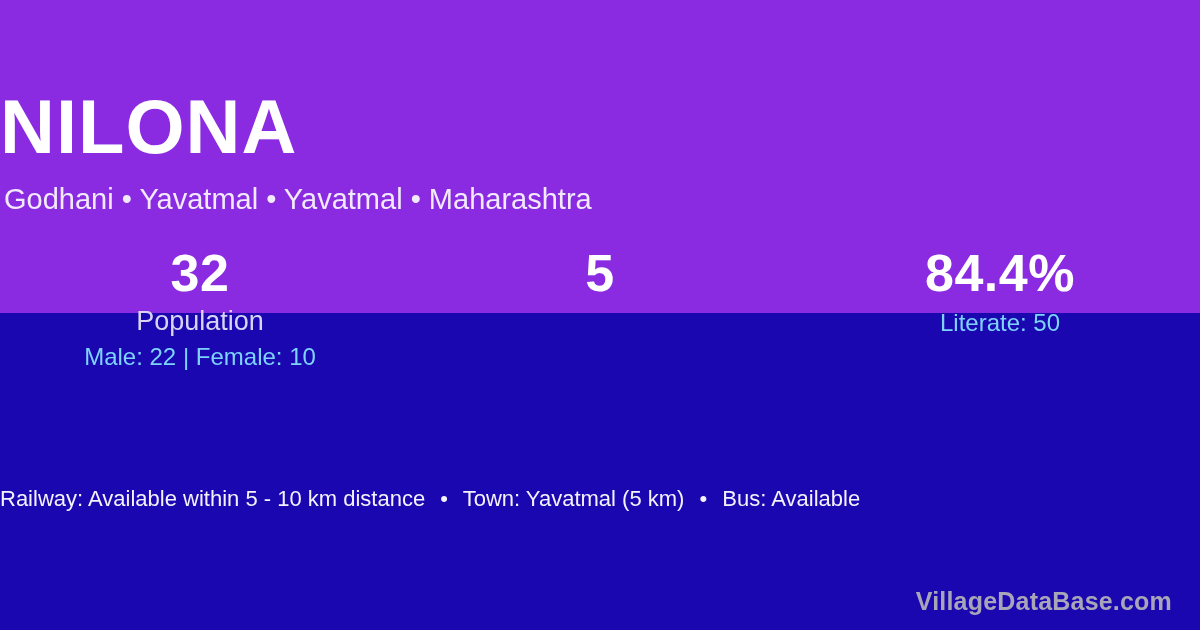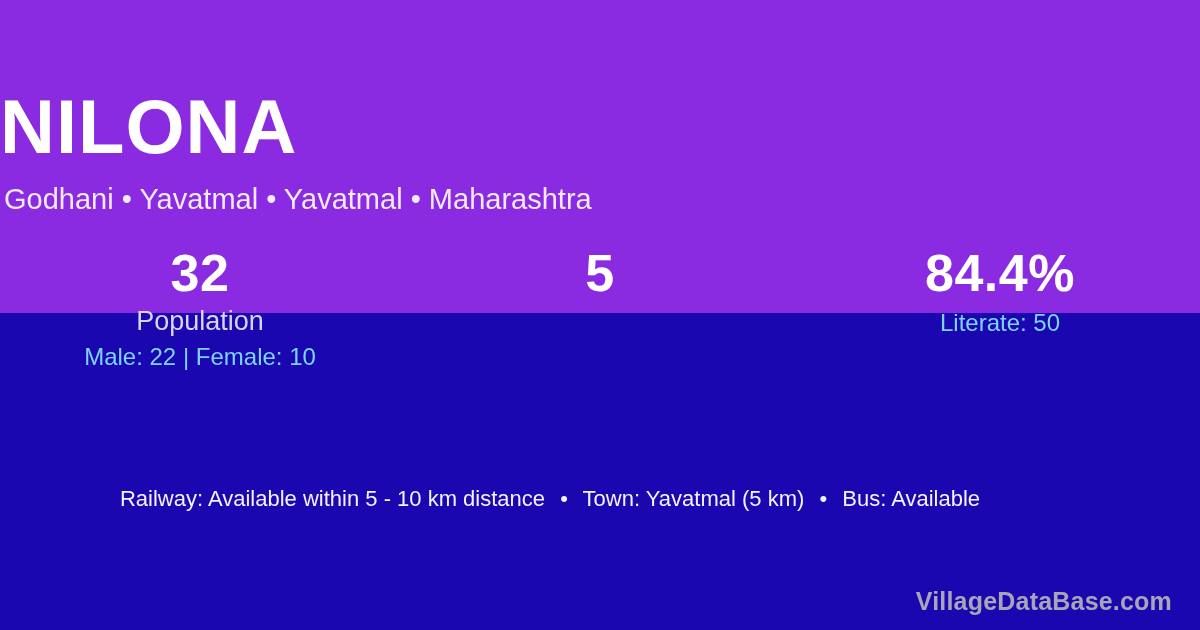--- a/index.html
+++ b/index.html
@@ -108,21 +108,21 @@
     font-weight: normal;
     color: #7dd3fc;
   }
 
   
   .amenities {
     position: absolute;
     left: 0;
     top: 485px;
     width: 1100px;
-    text-align: center;
+    text-align: left;
     font-size: 22px;
     line-height: 28px;
     color: #f4f2fd;
     white-space: nowrap;
   }
 
   .amenities .sep {
     display: inline-block;
     padding: 0 9px;
     color: #f4f2fd;

